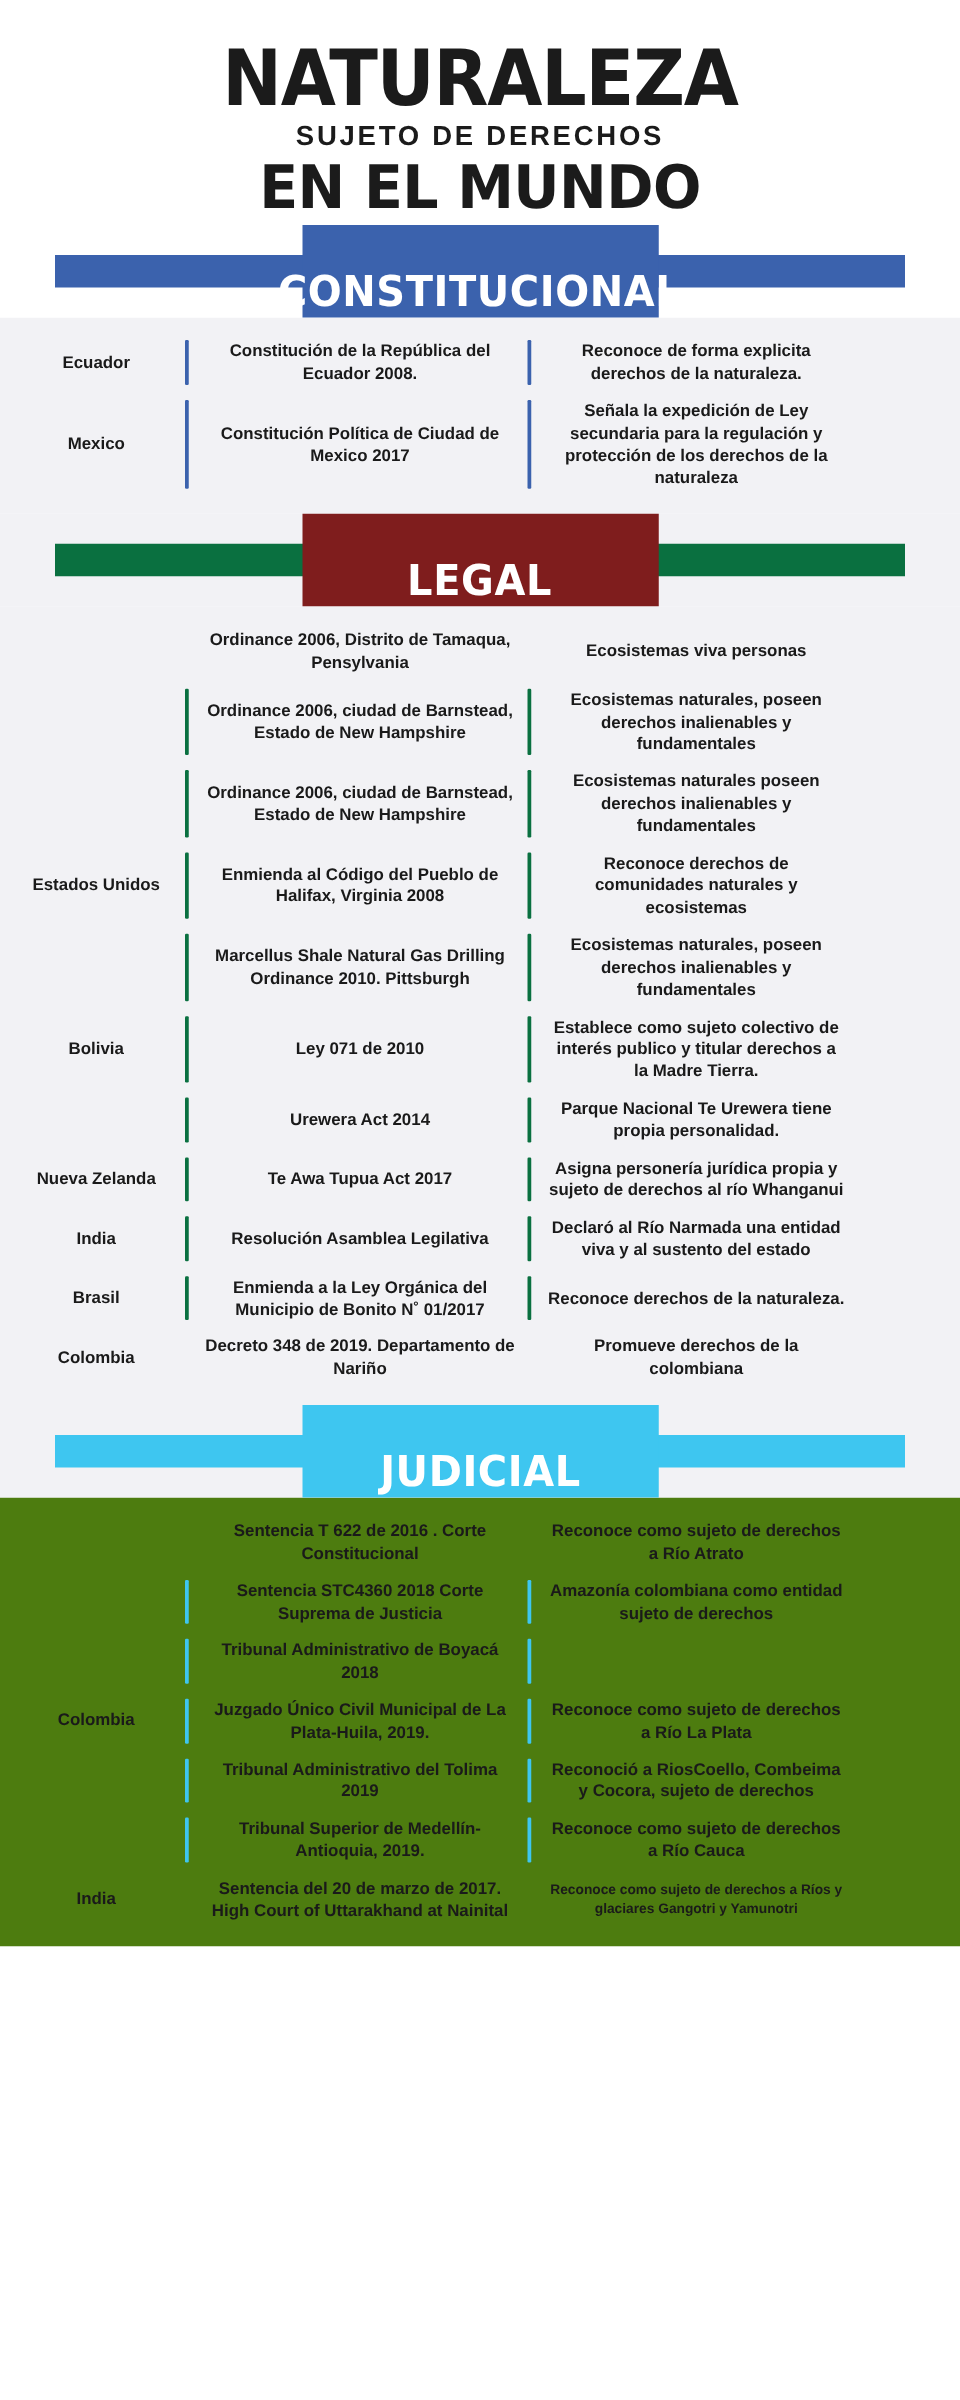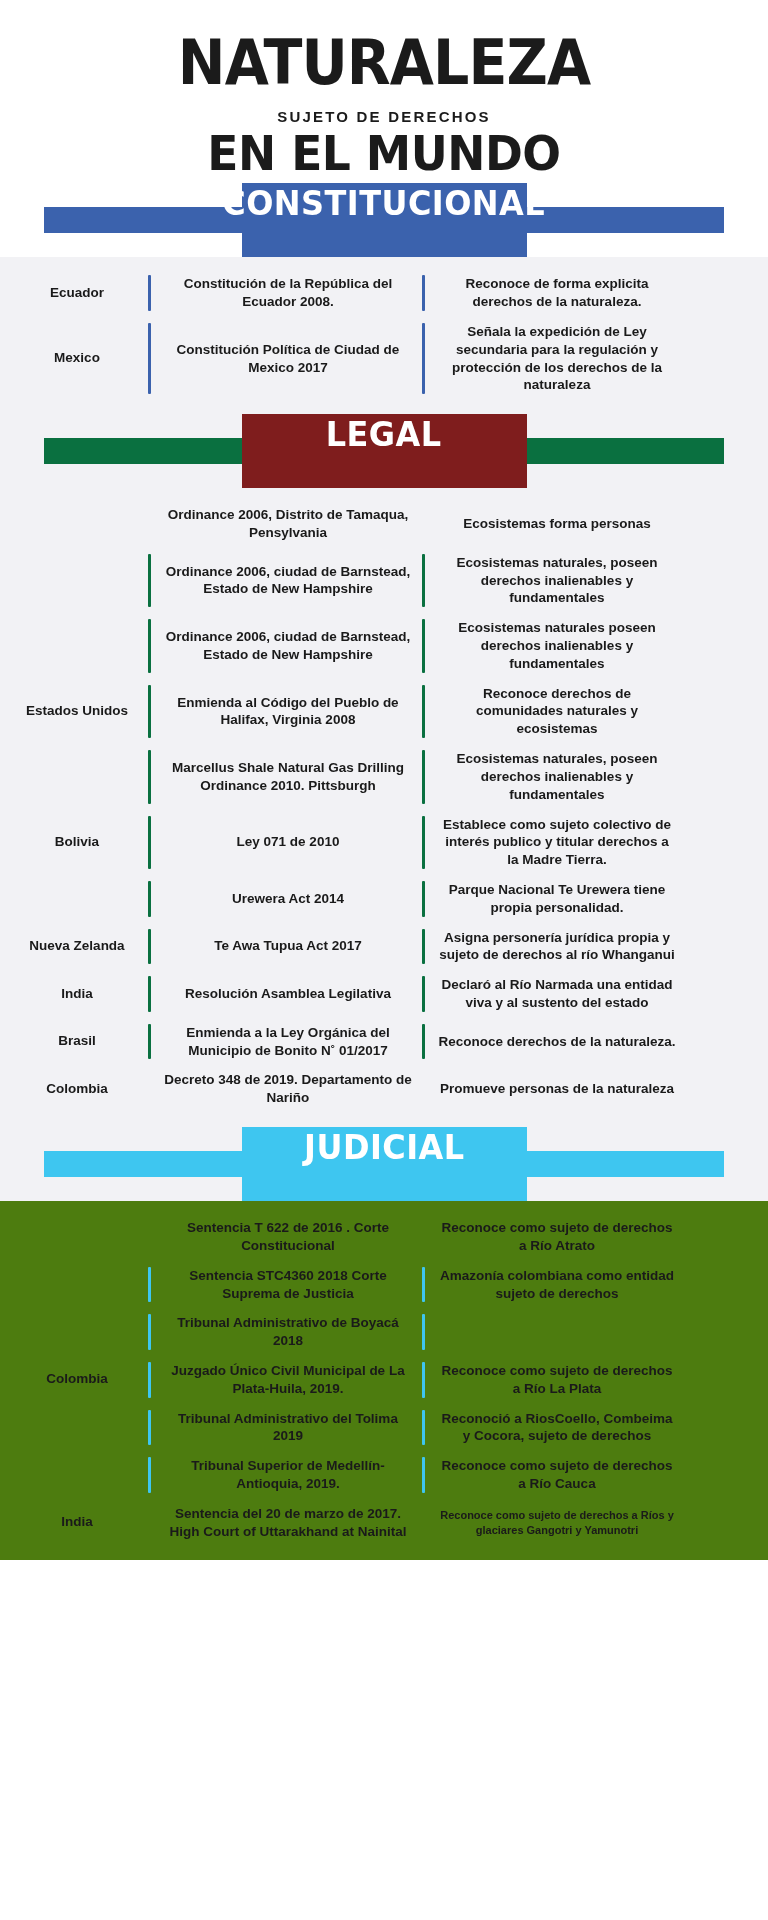--- a/index.html
+++ b/index.html
@@ -29,25 +29,25 @@
     font-size:62px;
     line-height:0.94;
     font-weight:700;
     letter-spacing:-1px;
     color:#1b1b1b;
     font-family:"DejaVu Sans", sans-serif;
     transform:scaleX(0.92);
     transform-origin:center;
   }
   .title-sub{
-    font-size:15px;
+    font-size:22px;
     font-weight:700;
     letter-spacing:2.2px;
     color:#1b1b1b;
-    margin-top:16px;
+    margin-top:4px;
     font-family:"Liberation Sans", sans-serif;
   }
   .title-main2{
     font-size:48px;
     line-height:1.0;
     font-weight:700;
     letter-spacing:-0.5px;
     color:#1b1b1b;
     margin-top:4px;
     font-family:"DejaVu Sans", sans-serif;
@@ -75,21 +75,21 @@
     right:44px;
     height:26px;
     top:50%;
     margin-top:-13px;
   }
   .band-box{
     position:relative;
     width:285px;
     height:74px;
     display:flex;
-    align-items:flex-start;
+    align-items:flex-end;
     justify-content:center;
   }
   .band-label{
     position:relative;
     color:#ffffff;
     font-size:34px;
     font-weight:700;
     letter-spacing:0.5px;
     font-family:"DejaVu Sans", sans-serif;
     transform:scaleX(0.94);
@@ -186,21 +186,21 @@
             <div class="band-label">LEGAL</div>
           </div>
         </div>
         <div class="section-body" style="background: rgb(242, 242, 245);">
           <div class="rows">
             <div class="row">
               <div class="country"></div>
               <div class="rule blank"></div>
               <div class="norm">Ordinance 2006, Distrito de Tamaqua, Pensylvania</div>
               <div class="rule blank"></div>
-              <div class="effect">Ecosistemas forma personas</div>
+              <div class="effect">Ecosistemas viva personas</div>
             </div>
             <div class="row">
               <div class="country"></div>
               <div class="rule" style="background: rgb(10, 112, 64);"></div>
               <div class="norm">Ordinance 2006, ciudad de Barnstead, Estado de New Hampshire</div>
               <div class="rule" style="background: rgb(10, 112, 64);"></div>
               <div class="effect">Ecosistemas naturales,  poseen derechos inalienables y fundamentales</div>
             </div>
             <div class="row">
               <div class="country"></div>
@@ -256,21 +256,21 @@
               <div class="rule" style="background: rgb(10, 112, 64);"></div>
               <div class="norm">Enmienda a la Ley Orgánica del Municipio de Bonito N˚ 01/2017</div>
               <div class="rule" style="background: rgb(10, 112, 64);"></div>
               <div class="effect">Reconoce derechos de la naturaleza.</div>
             </div>
             <div class="row">
               <div class="country">Colombia</div>
               <div class="rule blank"></div>
               <div class="norm">Decreto 348 de 2019. Departamento de Nariño</div>
               <div class="rule blank"></div>
-              <div class="effect">Promueve personas de la naturaleza</div>
+              <div class="effect">Promueve derechos de la colombiana</div>
             </div>
           </div>
         </div>
       </div>
       <div class="section">
         <div class="band-wrap" style="background: rgb(242, 242, 245);">
           <div class="band-bar" style="background: rgb(62, 198, 240);"></div>
           <div class="band-box" style="background: rgb(62, 198, 240);">
             <div class="band-label">JUDICIAL</div>
           </div>

